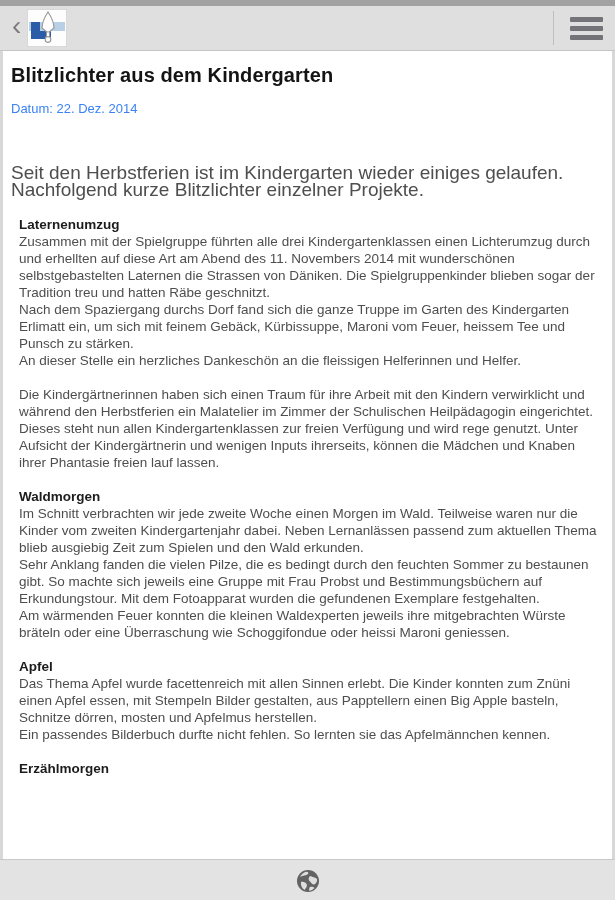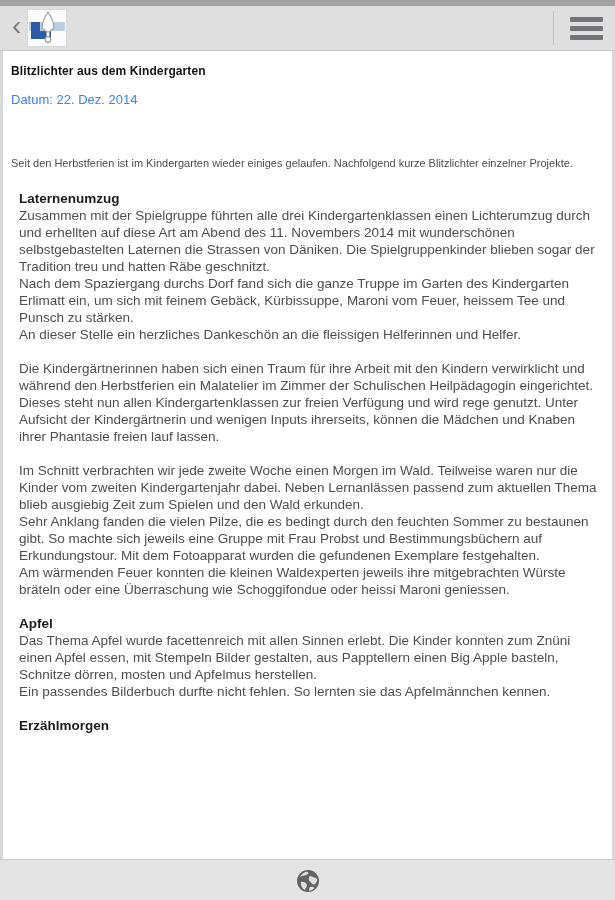--- a/index.html
+++ b/index.html
@@ -29,25 +29,25 @@
   .appbar-divider{width:1px;height:34px;background:#bfbfbf;margin-right:14px;}
   .hamburger{display:flex;flex-direction:column;justify-content:center;gap:4px;cursor:pointer;padding:4px 2px;}
   .hamburger .bar{width:33px;height:5px;background:#737378;border-radius:1px;}
 
   
   .content{
     flex:1 1 auto;background:#ffffff;
     margin:0 3px;padding:13px 8px 0 8px;overflow:hidden;
   }
   .article-title{
-    font-size:12px;font-weight:bold;color:#141414;
+    font-size:20px;font-weight:bold;color:#141414;
     margin:0 0 14px 0;letter-spacing:.1px;
   }
   .article-date{font-size:13px;color:#3b82f6;margin:0 0 48px 0;}
-  .intro{font-size:11px;line-height:17px;color:#4e4e4e;margin:0 0 18px 0;max-width:600px;}
+  .intro{font-size:19px;line-height:17px;color:#4e4e4e;margin:0 0 18px 0;max-width:600px;}
   .section{margin:0 0 17px 8px;max-width:602px;}
   .section h2{
     font-size:13.5px;line-height:17px;font-weight:bold;color:#1c1c1c;margin:0;
   }
   .section p{
     font-size:13.5px;line-height:17px;color:#4e4e4e;margin:0;
     white-space:pre-line;
   }
 
   
@@ -96,20 +96,21 @@
       <p>Zusammen mit der Spielgruppe führten alle drei Kindergartenklassen einen Lichterumzug durch und erhellten auf diese Art am Abend des 11. Novembers 2014 mit wunderschönen selbstgebastelten Laternen die Strassen von Däniken. Die Spielgruppenkinder blieben sogar der Tradition treu und hatten Räbe geschnitzt.
 Nach dem Spaziergang durchs Dorf fand sich die ganze Truppe im Garten des Kindergarten Erlimatt ein, um sich mit feinem Gebäck, Kürbissuppe, Maroni vom Feuer, heissem Tee und Punsch zu stärken.
 An dieser Stelle ein herzliches Dankeschön an die fleissigen Helferinnen und Helfer.</p>
     </div>
 
     <div class="section">
       <p>Die Kindergärtnerinnen haben sich einen Traum für ihre Arbeit mit den Kindern verwirklicht und während den Herbstferien ein Malatelier im Zimmer der Schulischen Heilpädagogin eingerichtet. Dieses steht nun allen Kindergartenklassen zur freien Verfügung und wird rege genutzt. Unter Aufsicht der Kindergärtnerin und wenigen Inputs ihrerseits, können die Mädchen und Knaben ihrer Phantasie freien lauf lassen.</p>
     </div>
 
     <div class="section">
+      <h2>Waldmorgen</h2>
       <p>Im Schnitt verbrachten wir jede zweite Woche einen Morgen im Wald. Teilweise waren nur die Kinder vom zweiten Kindergartenjahr dabei. Neben Lernanlässen passend zum aktuellen Thema blieb ausgiebig Zeit zum Spielen und den Wald erkunden.
 Sehr Anklang fanden die vielen Pilze, die es bedingt durch den feuchten Sommer zu bestaunen gibt. So machte sich jeweils eine Gruppe mit Frau Probst und Bestimmungsbüchern auf Erkundungstour. Mit dem Fotoapparat wurden die gefundenen Exemplare festgehalten.
 Am wärmenden Feuer konnten die kleinen Waldexperten jeweils ihre mitgebrachten Würste bräteln oder eine Überraschung wie Schoggifondue oder heissi Maroni geniessen.</p>
     </div>
 
     <div class="section">
       <h2>Apfel</h2>
       <p>Das Thema Apfel wurde facettenreich mit allen Sinnen erlebt. Die Kinder konnten zum Znüni einen Apfel essen, mit Stempeln Bilder gestalten, aus Papptellern einen Big Apple basteln, Schnitze dörren, mosten und Apfelmus herstellen.
 Ein passendes Bilderbuch durfte nicht fehlen. So lernten sie das Apfelmännchen kennen.</p>
     </div>

